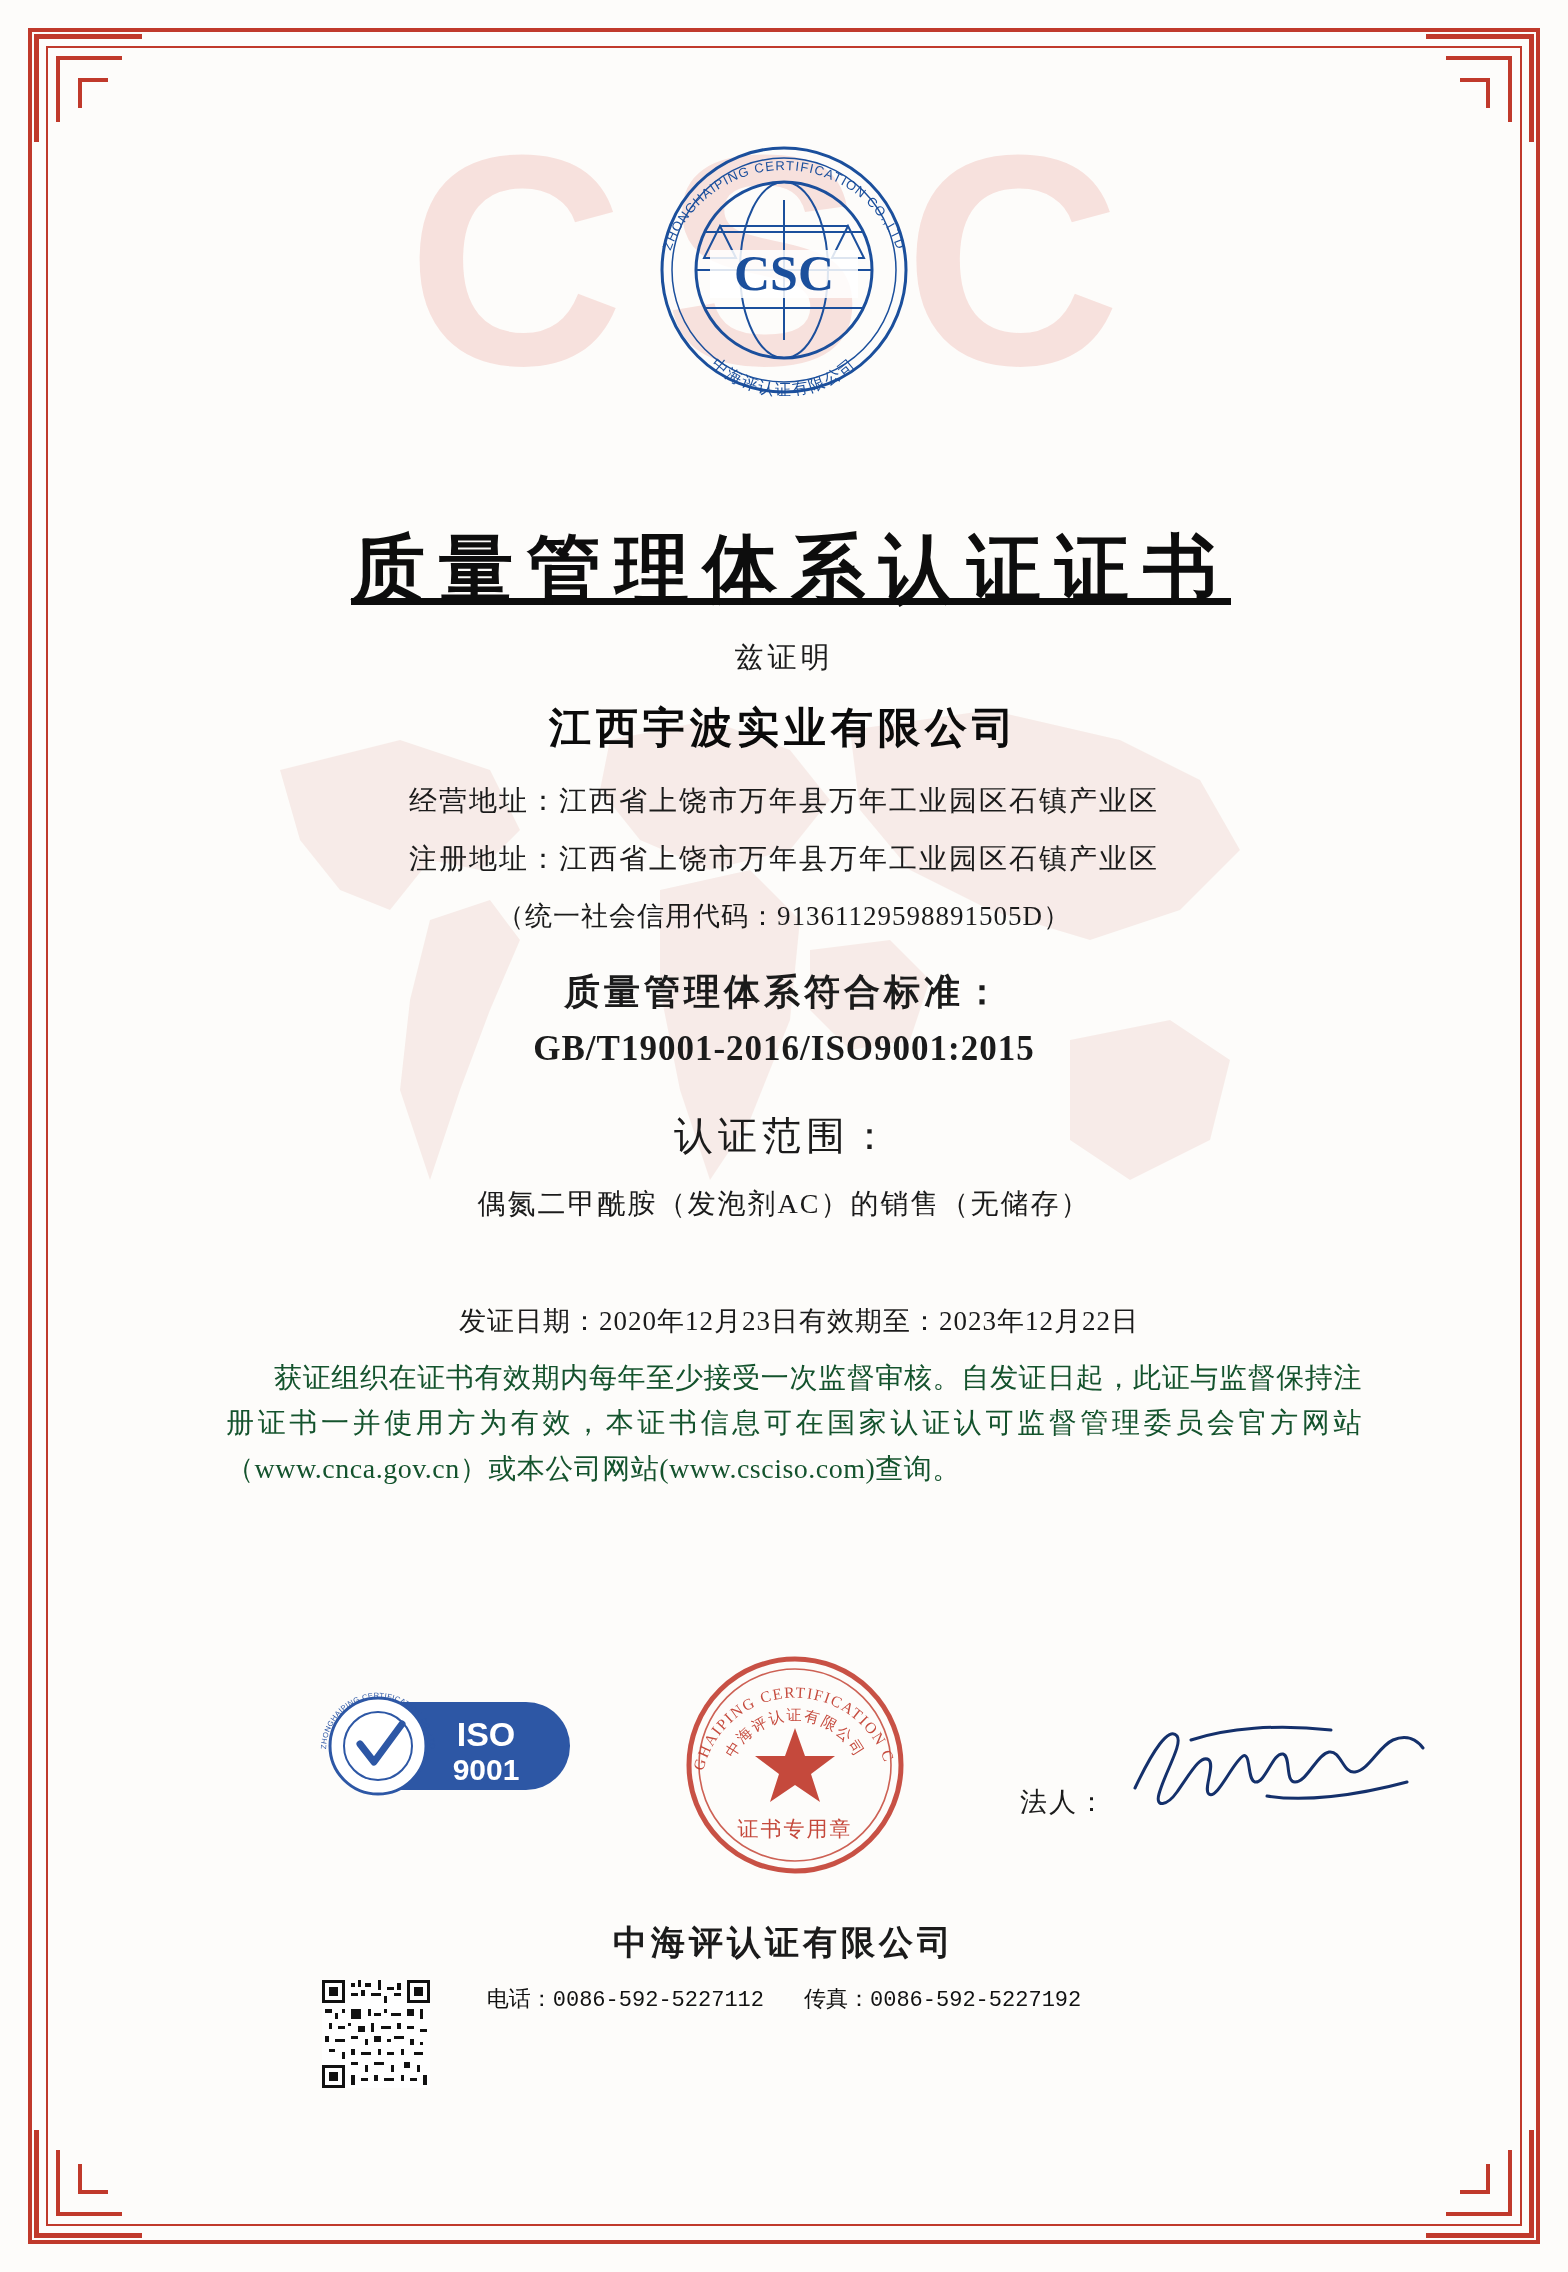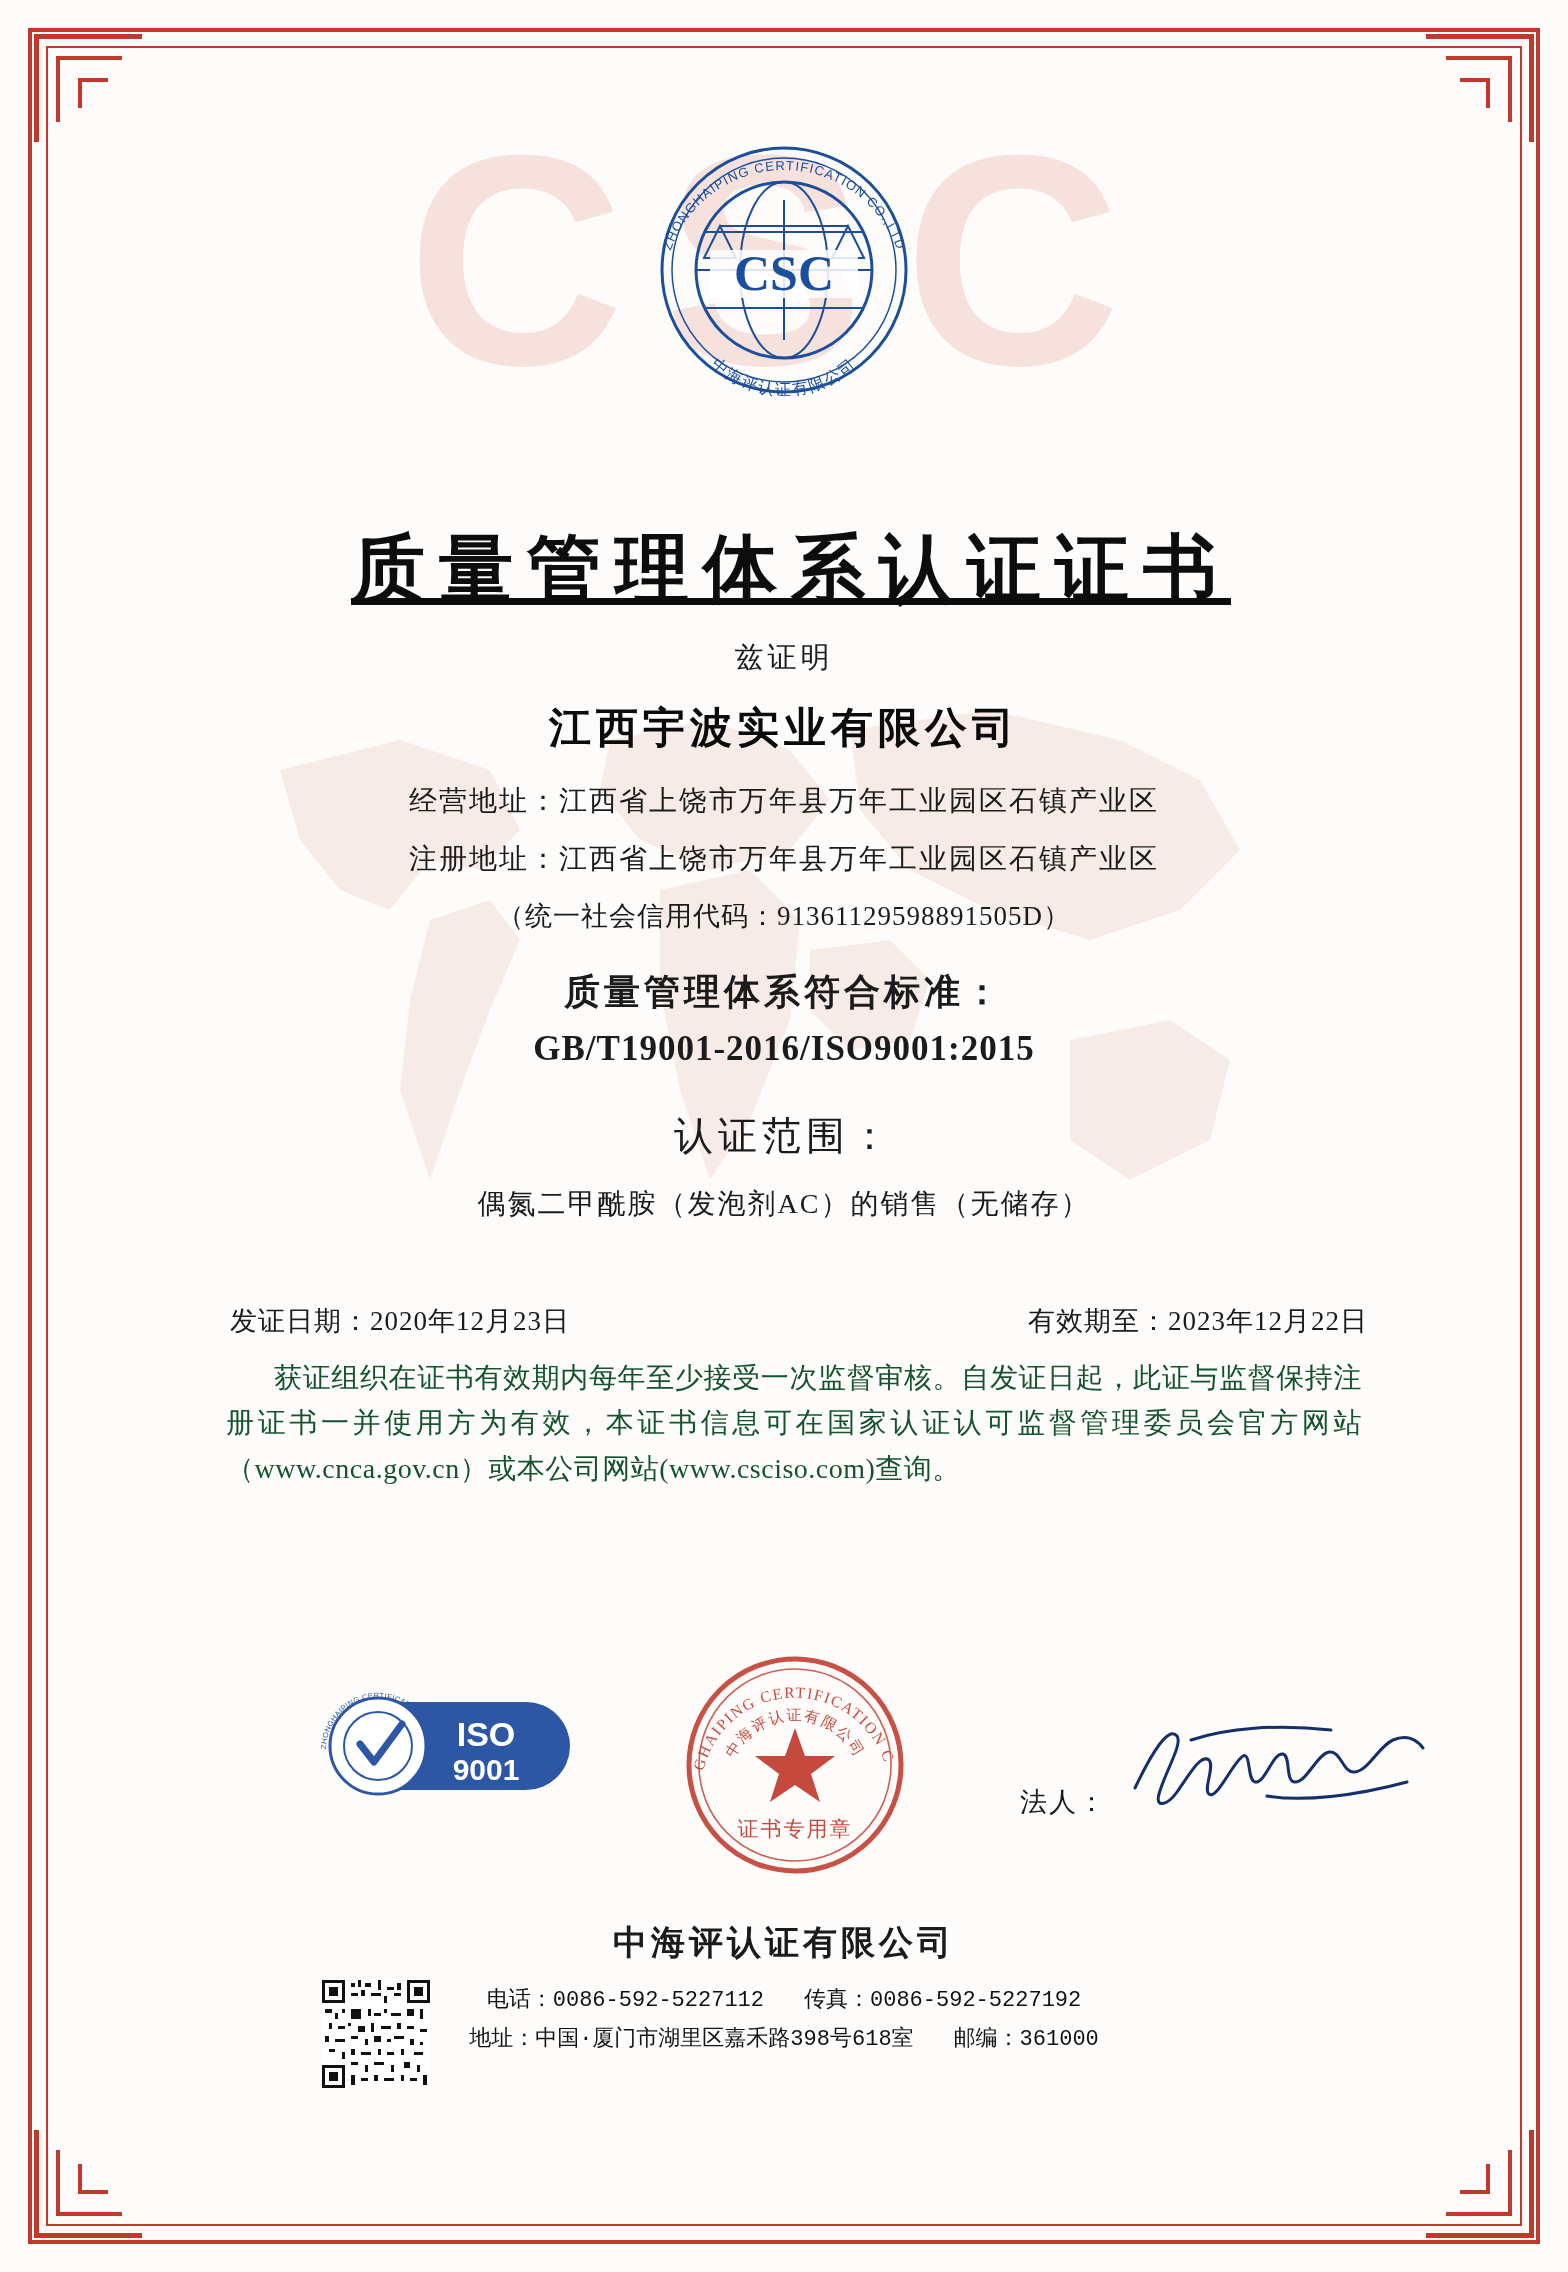--- a/index.html
+++ b/index.html
@@ -159,21 +159,21 @@
     margin-bottom: 22px;
   }
   .scope-body {
     font-size: 28px;
     letter-spacing: 2px;
     margin-bottom: 80px;
   }
 
   .dates {
     display: flex;
-    justify-content: space-between;
+    justify-content: center;
     font-size: 27px;
     letter-spacing: 1px;
     padding: 0 80px 0 110px;
     margin-bottom: 16px;
   }
   .note {
     text-align: justify;
     font-size: 28px;
     line-height: 1.62;
     letter-spacing: 0.5px;
@@ -404,23 +404,20 @@
         </g>
       </svg>
     </div>
   </div>
 
   <div class="footer">
     <div class="footer-company">中海评认证有限公司</div>
     <div class="footer-lines">
       <div>
         <span class="pair">电话：</span><span class="pair">0086-592-5227112</span><span class="gap"></span><span class="pair">传真：</span><span class="pair">0086-592-5227192</span>
-      </div>
-      <div>
-        <span class="pair">地址：</span><span class="pair">中国·厦门市湖里区嘉禾路398号618室</span><span class="gap"></span><span class="pair">邮编：</span><span class="pair">361000</span>
       </div>
     </div>
 
     <svg class="qr" viewBox="0 0 33 33" shape-rendering="crispEdges">
       <rect width="33" height="33" fill="#ffffff"></rect>
       <g fill="#111111">
         <rect x="0" y="0" width="7" height="7"></rect>
           <rect x="1" y="1" width="5" height="5" fill="#fff"></rect>
           <rect x="2" y="2" width="3" height="3"></rect>
         <rect x="26" y="0" width="7" height="7"></rect>

